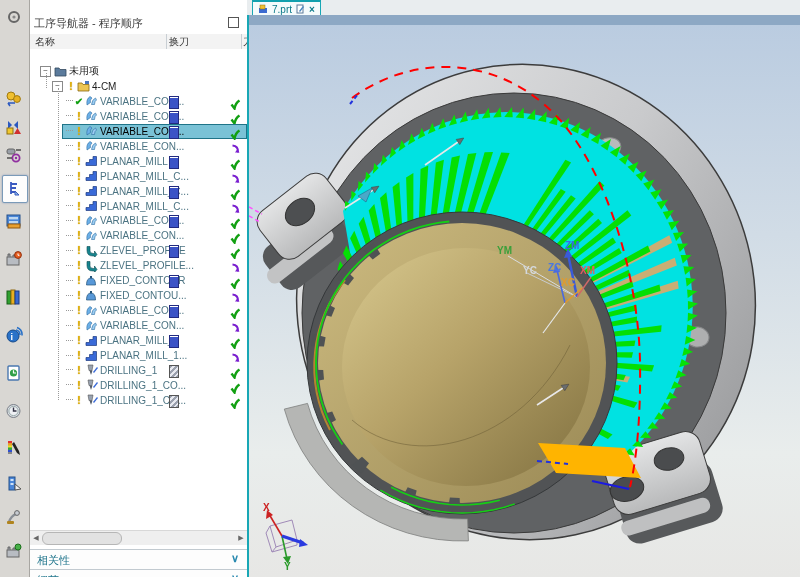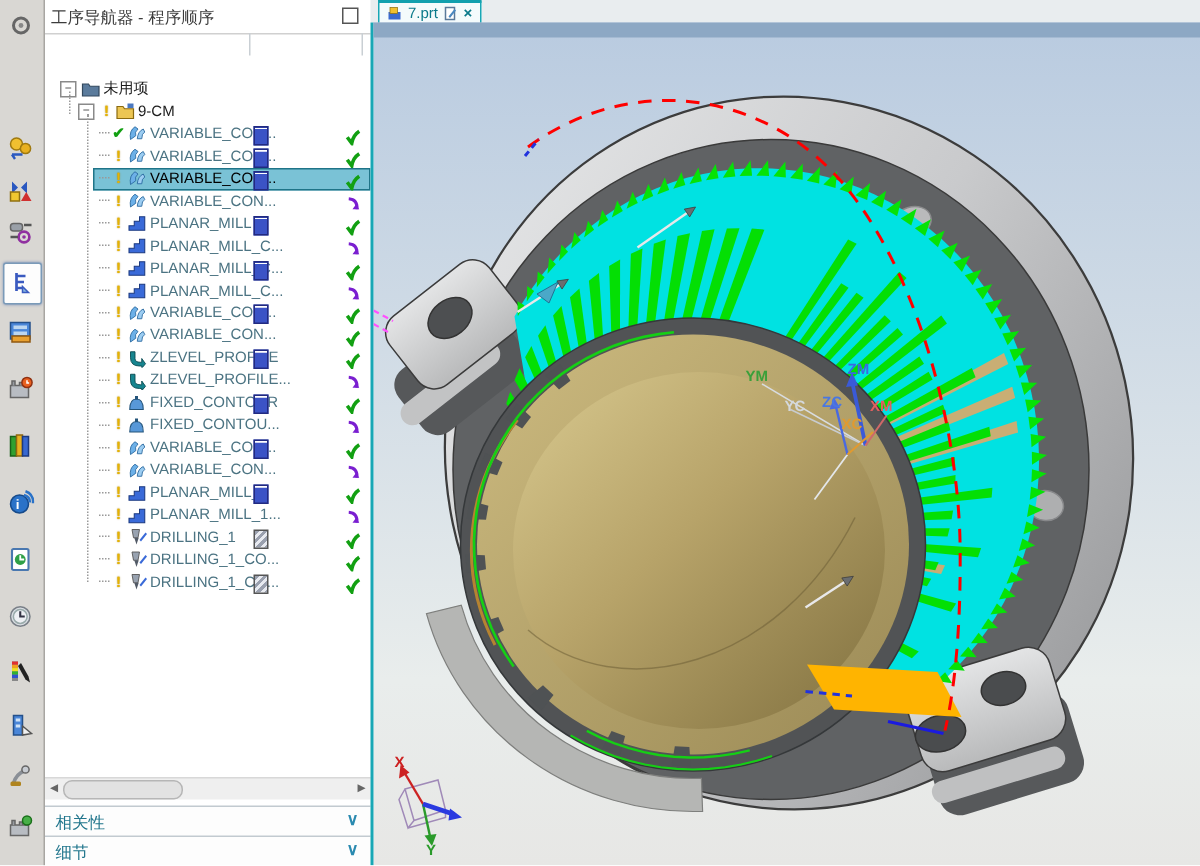--- a/index.html
+++ b/index.html
@@ -2,21 +2,21 @@
 <html><head>
 <meta charset="utf-8">
 <style>
   html,body{margin:0;padding:0;background:#fff;}
   #app{position:relative;width:800px;height:577px;overflow:hidden;font-family:"Liberation Sans",sans-serif;background:#fff;}
   
   #resbar{position:absolute;left:0;top:0;width:29px;height:577px;background:#d9d7d3;border-right:1px solid #a8a6a2;}
   .ric{position:absolute;left:3px;width:22px;height:22px;display:flex;align-items:center;justify-content:center;}
   .ric.sel{background:#fdfdfd;border:1px solid #7a9ab8;border-radius:2px;left:2px;width:24px;height:26px;box-shadow:0 0 2px #89b;}
   
-  #nav{position:absolute;left:30px;top:0;width:217px;height:471px;background:#fff;}
+  #nav{position:absolute;left:30px;top:12px;width:217px;height:471px;background:#fff;}
   #nav-title{position:absolute;left:0;top:0;width:217px;height:22px;background:#fff;border-bottom:1px solid #d0d0d0;}
   #nav-title .t{position:absolute;left:4px;top:4px;font-size:11px;color:#3c3c3c;}
   #nav-title .float{position:absolute;right:8px;top:5px;width:9px;height:9px;border:1.5px solid #555;}
   #nav-head{position:absolute;left:0;top:22px;width:217px;height:15px;background:#f3f3f3;border-bottom:1px solid #c6c6c6;font-size:10px;color:#333;}
   #tree{position:absolute;left:0;top:37px;width:217px;height:481px;background:#fff;overflow:hidden;}
   .gridline{position:absolute;top:22px;bottom:59px;width:1px;background:#c9cfd4;}
   .trow{position:absolute;left:0;width:217px;height:15px;display:flex;align-items:center;font-size:10px;color:#4b7382;white-space:nowrap;}
   .trow .lbl{overflow:hidden;}
   .trow.dark{color:#1c1c1c;}
   .selband{position:absolute;height:15px;background:#7ac2d6;border:1px solid #1f7488;box-sizing:border-box;}
@@ -160,38 +160,43 @@
           <circle cx="13" cy="5" r="3" fill="#48b048" stroke="#1a701a"></circle>
         </svg>
       </div>
     </div>
 
 <div id="nav">
   <div id="nav-title">
     <span class="t">工序导航器 - 程序顺序</span>
     <span class="float"></span>
   </div>
+  <div id="nav-head">
+    <span style="position:absolute;left:5px;top:1px">名称</span>
+    <span style="position:absolute;left:139px;top:1px">换刀</span>
+    <span style="position:absolute;left:213px;top:1px">刀</span>
+  </div>
   <div class="gridline" style="left:136px"></div>
   <div class="gridline" style="left:211px"></div>
   <div id="tree">
         <div class="trow dark" style="top: 14.95px; padding-left: 10px;">
           <span class="exp">−</span>
           <span class="opicon"><svg width="13" height="12">
               <path d="M1 3 h4 l1 1.5 h6 v6.5 h-11 z" fill="#5b7b9c" stroke="#33495e" stroke-width=".8"></path>
             </svg></span>
           <span class="lbl" style="">未用项</span>
         </div>
         <div class="trow dark" style="top: 29.9px; padding-left: 22px;">
           <span class="exp">−</span>
           <span class="sticon" style="color:#e8b400;text-shadow:0 0 1px #a07800">!</span>
           <span class="opicon"><svg width="13" height="12">
               <path d="M1 3 h4 l1 1.5 h6 v6.5 h-11 z" fill="#ecc654" stroke="#8a6a10" stroke-width=".8"></path>
               <rect x="8" y="1" width="4" height="3" fill="#4a78c0"></rect>
             </svg></span>
-          <span class="lbl" style="">9-CM</span>
+          <span class="lbl" style="">4-CM</span>
         </div>
         <div class="trow" style="top: 44.85px; padding-left: 36px;">
           <span class="stub"></span>
           <span class="sticon" style="color:#12a012">✔</span>
           <span class="opicon"><svg width="13" height="12">
               <path d="M2 10 Q1 4 5 1.5 L7 3 Q4.5 5 5.5 7.5 Z" fill="#6cb0e8" stroke="#2a6aa0" stroke-width=".6"></path>
               <path d="M6.5 9.5 Q7 4.5 10.5 3 L11.5 5 Q9.5 6 9.5 9.5 Z" fill="#9ccdf2" stroke="#2a6aa0" stroke-width=".6"></path>
             </svg></span>
           <span class="lbl" style="">VARIABLE_CON...</span>
         </div>

